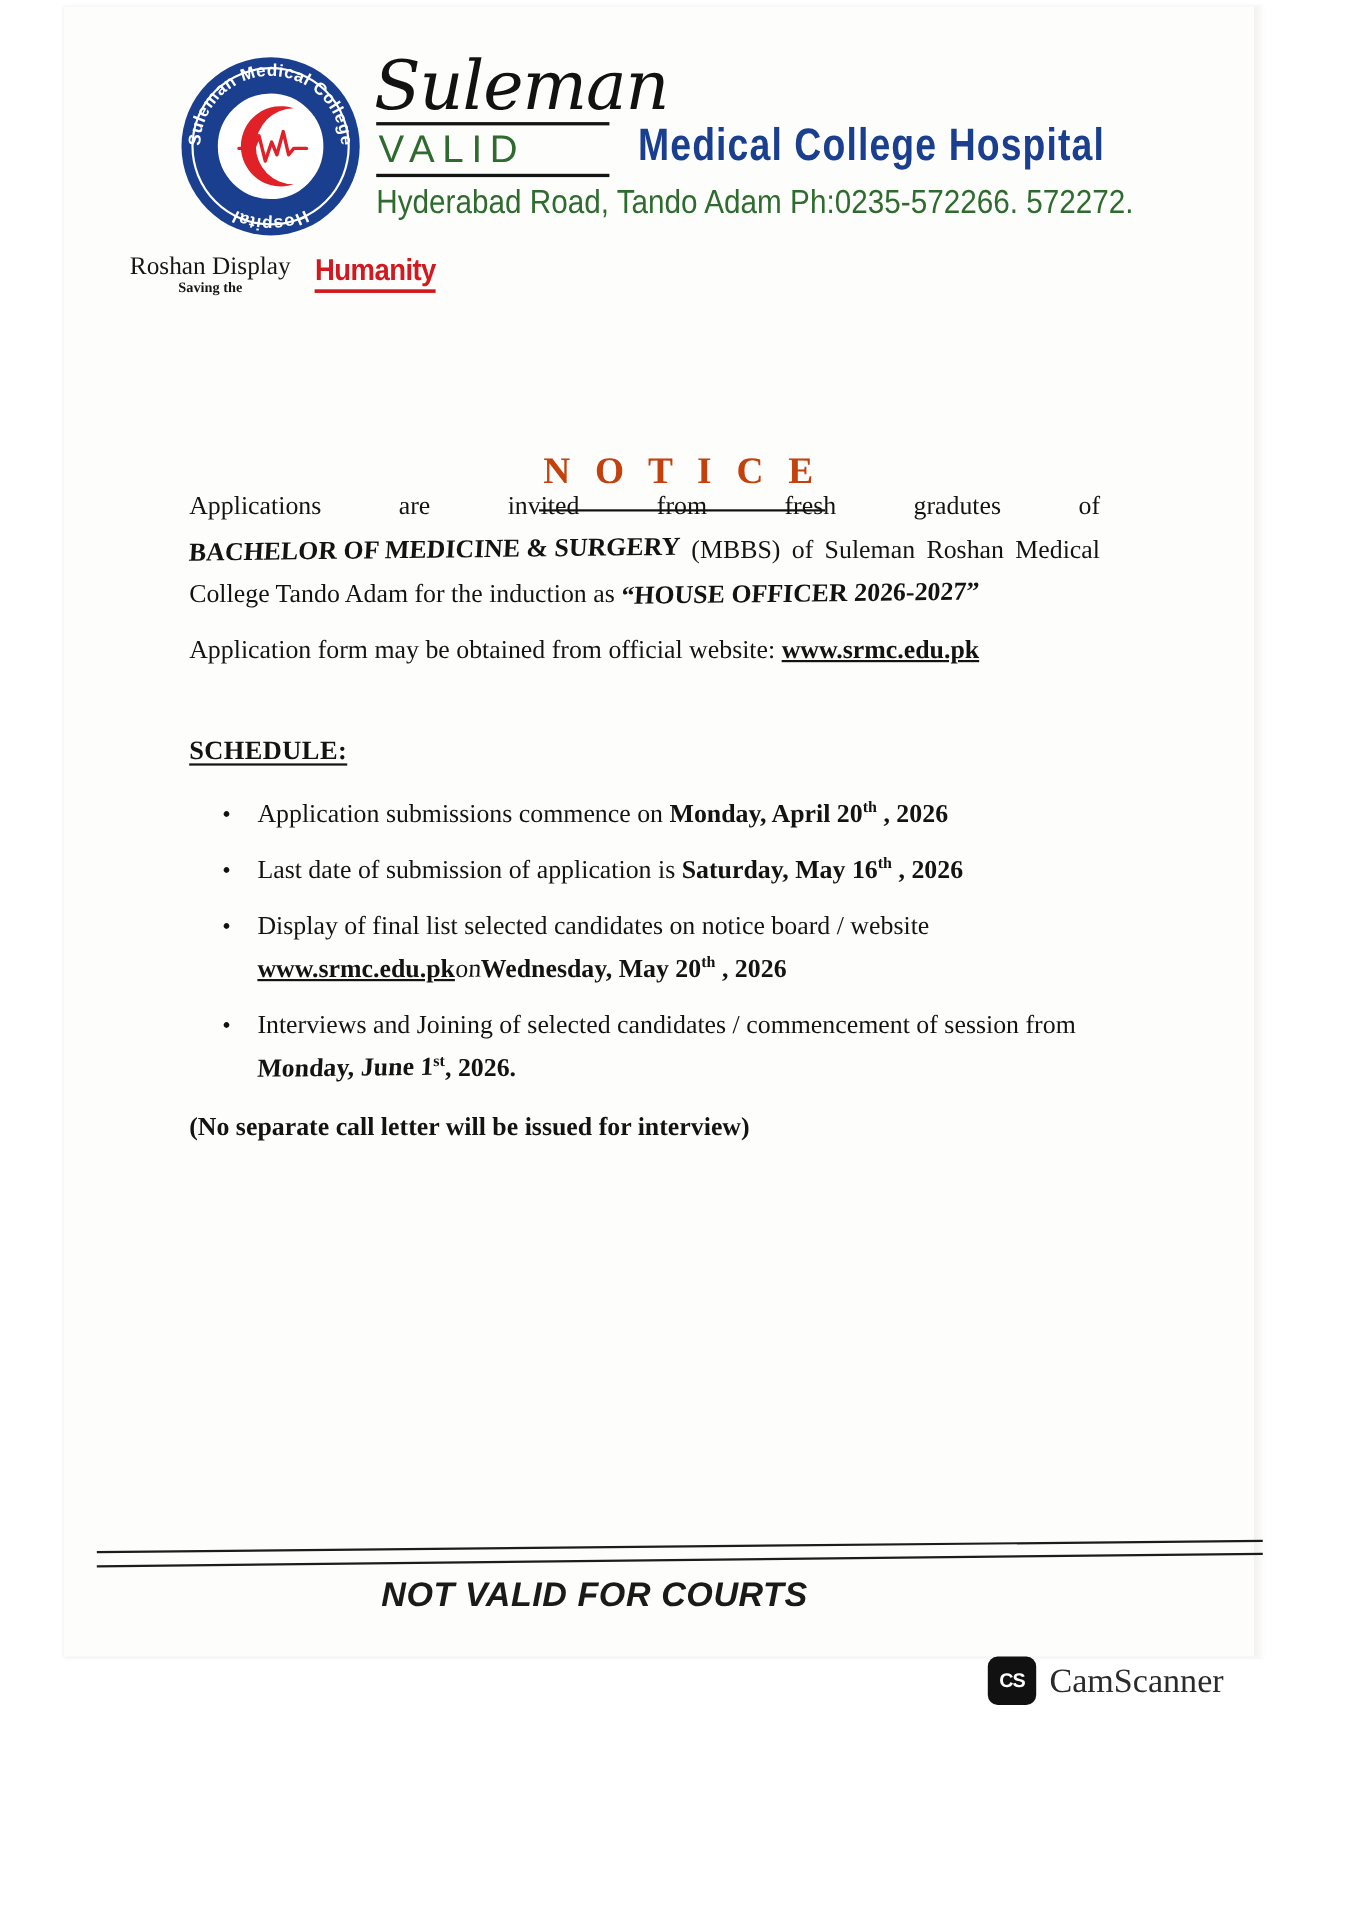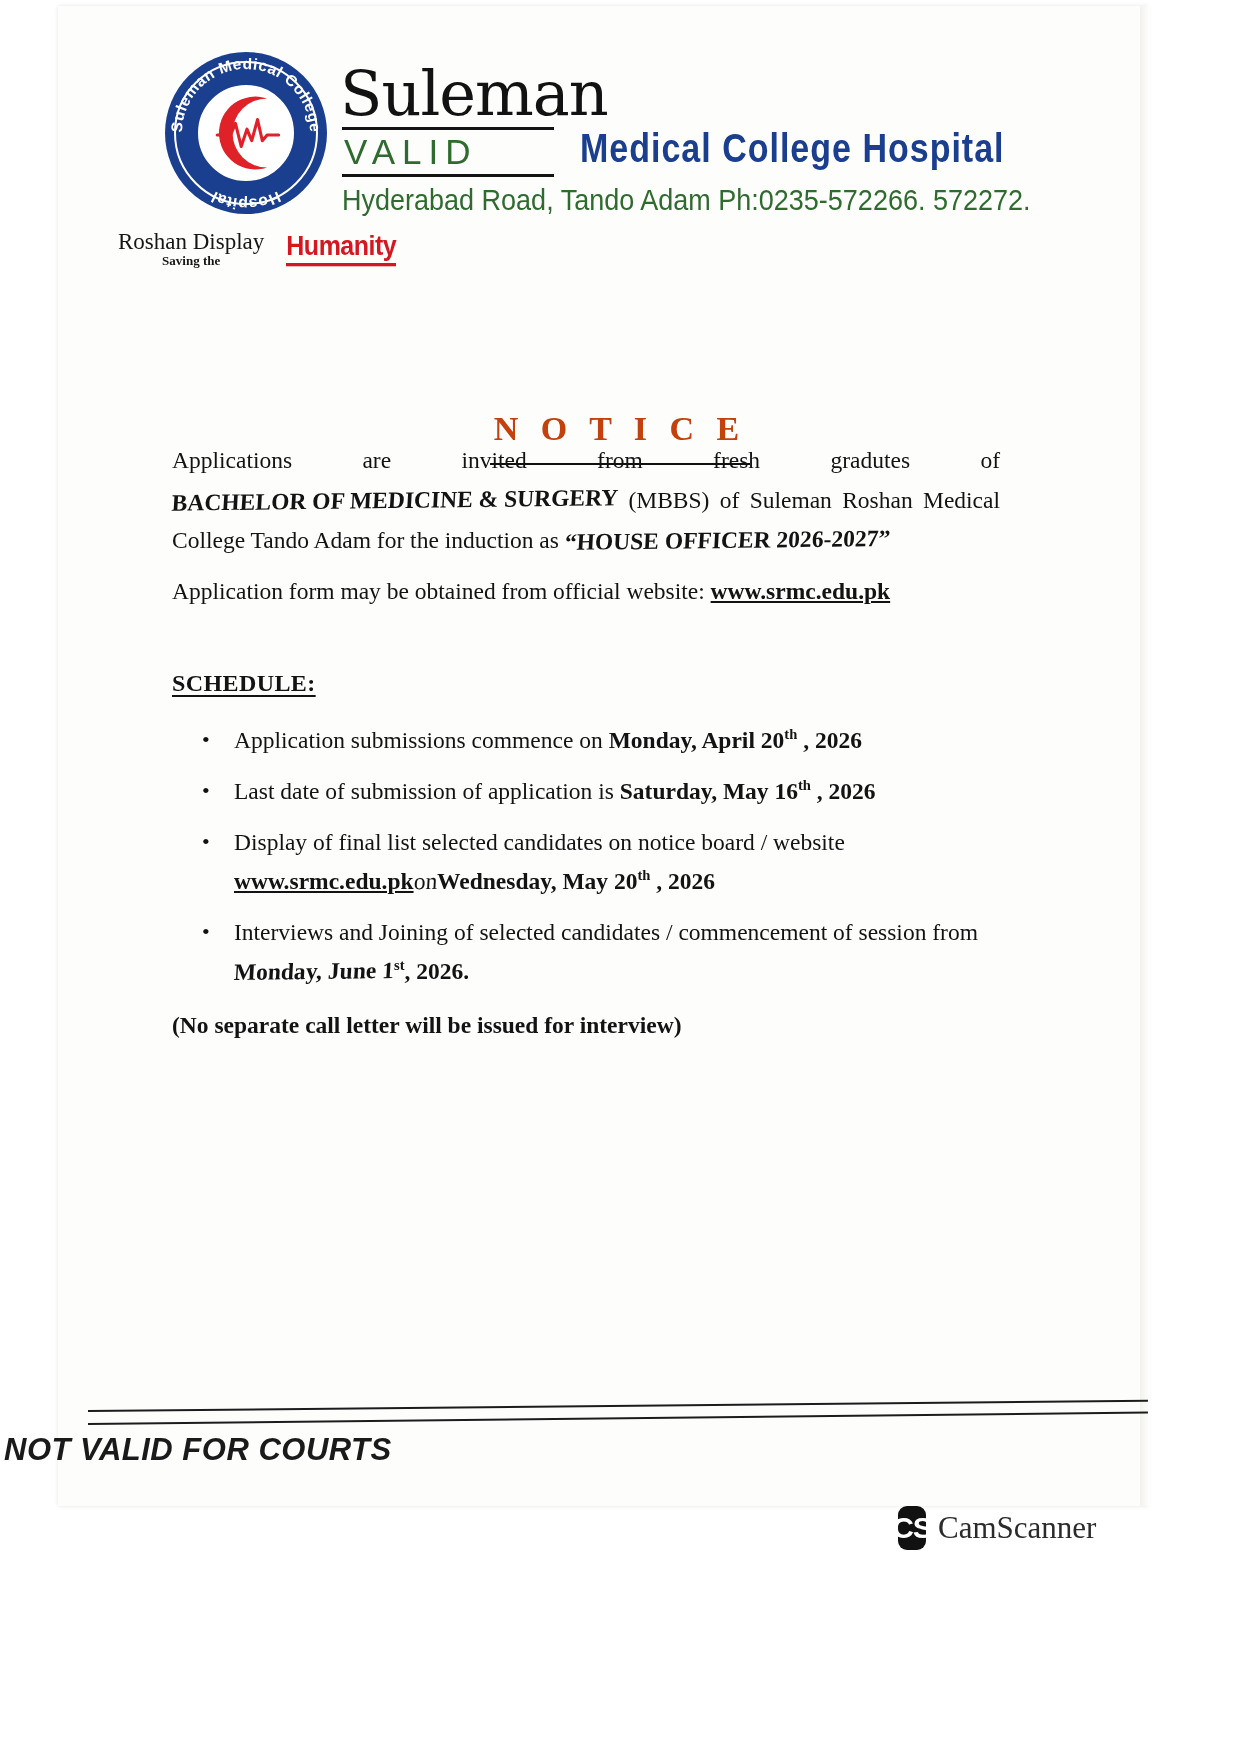--- a/index.html
+++ b/index.html
@@ -86,26 +86,26 @@
 
   
   .wordmark {
     position: absolute;
     left: 232px;
     top: 8px;
     width: 720px;
   }
   .brand-suleman {
     font-family: "DejaVu Serif", serif;
+    font-style: italic;
     font-size: 62px;
     line-height: 0.98;
     color: #121212;
     letter-spacing: -1px;
     margin-left: -2px;
-    margin-top: 16px;
   }
   .brand-rule-top {
     width: 212px;
     height: 3px;
     background: #141414;
     margin-top: 2px;
   }
   .brand-midrow {
     display: flex;
     align-items: flex-end;
@@ -280,52 +280,52 @@
     width: 1060px;
     height: 2px;
     background: #1c1c1c;
     transform-origin: left center;
   }
   #footer-rules .rule.r1 { top: 6px;  transform: rotate(-0.55deg); }
   #footer-rules .rule.r2 { top: 19px; transform: rotate(-0.62deg); height: 2px; }
 
   #not-valid {
     position: absolute;
-    left: 4px;
+    left: 16px;
     top: 1432px;
     width: 1049px;
-    text-align: left;
+    text-align: center;
   }
   #not-valid span {
     font-family: "Liberation Sans", sans-serif;
     font-style: italic;
     font-weight: bold;
     font-size: 31px;
     color: #1a1a1a;
     letter-spacing: 0.5px;
   }
 
   
   #camscanner {
     position: absolute;
     left: 898px;
     top: 1506px;
     display: flex;
     align-items: center;
     gap: 12px;
   }
   #cs-badge {
-    width: 28px;
+    width: 44px;
     height: 44px;
     border-radius: 9px;
     background: #111111;
     color: #ffffff;
     font-family: "Liberation Sans", sans-serif;
     font-weight: bold;
-    font-size: 30px;
+    font-size: 18px;
     display: flex;
     align-items: center;
     justify-content: center;
     letter-spacing: -1px;
   }
   #cs-label {
     font-family: "Liberation Serif", serif;
     font-size: 31px;
     color: #2b2b2b;
   }

